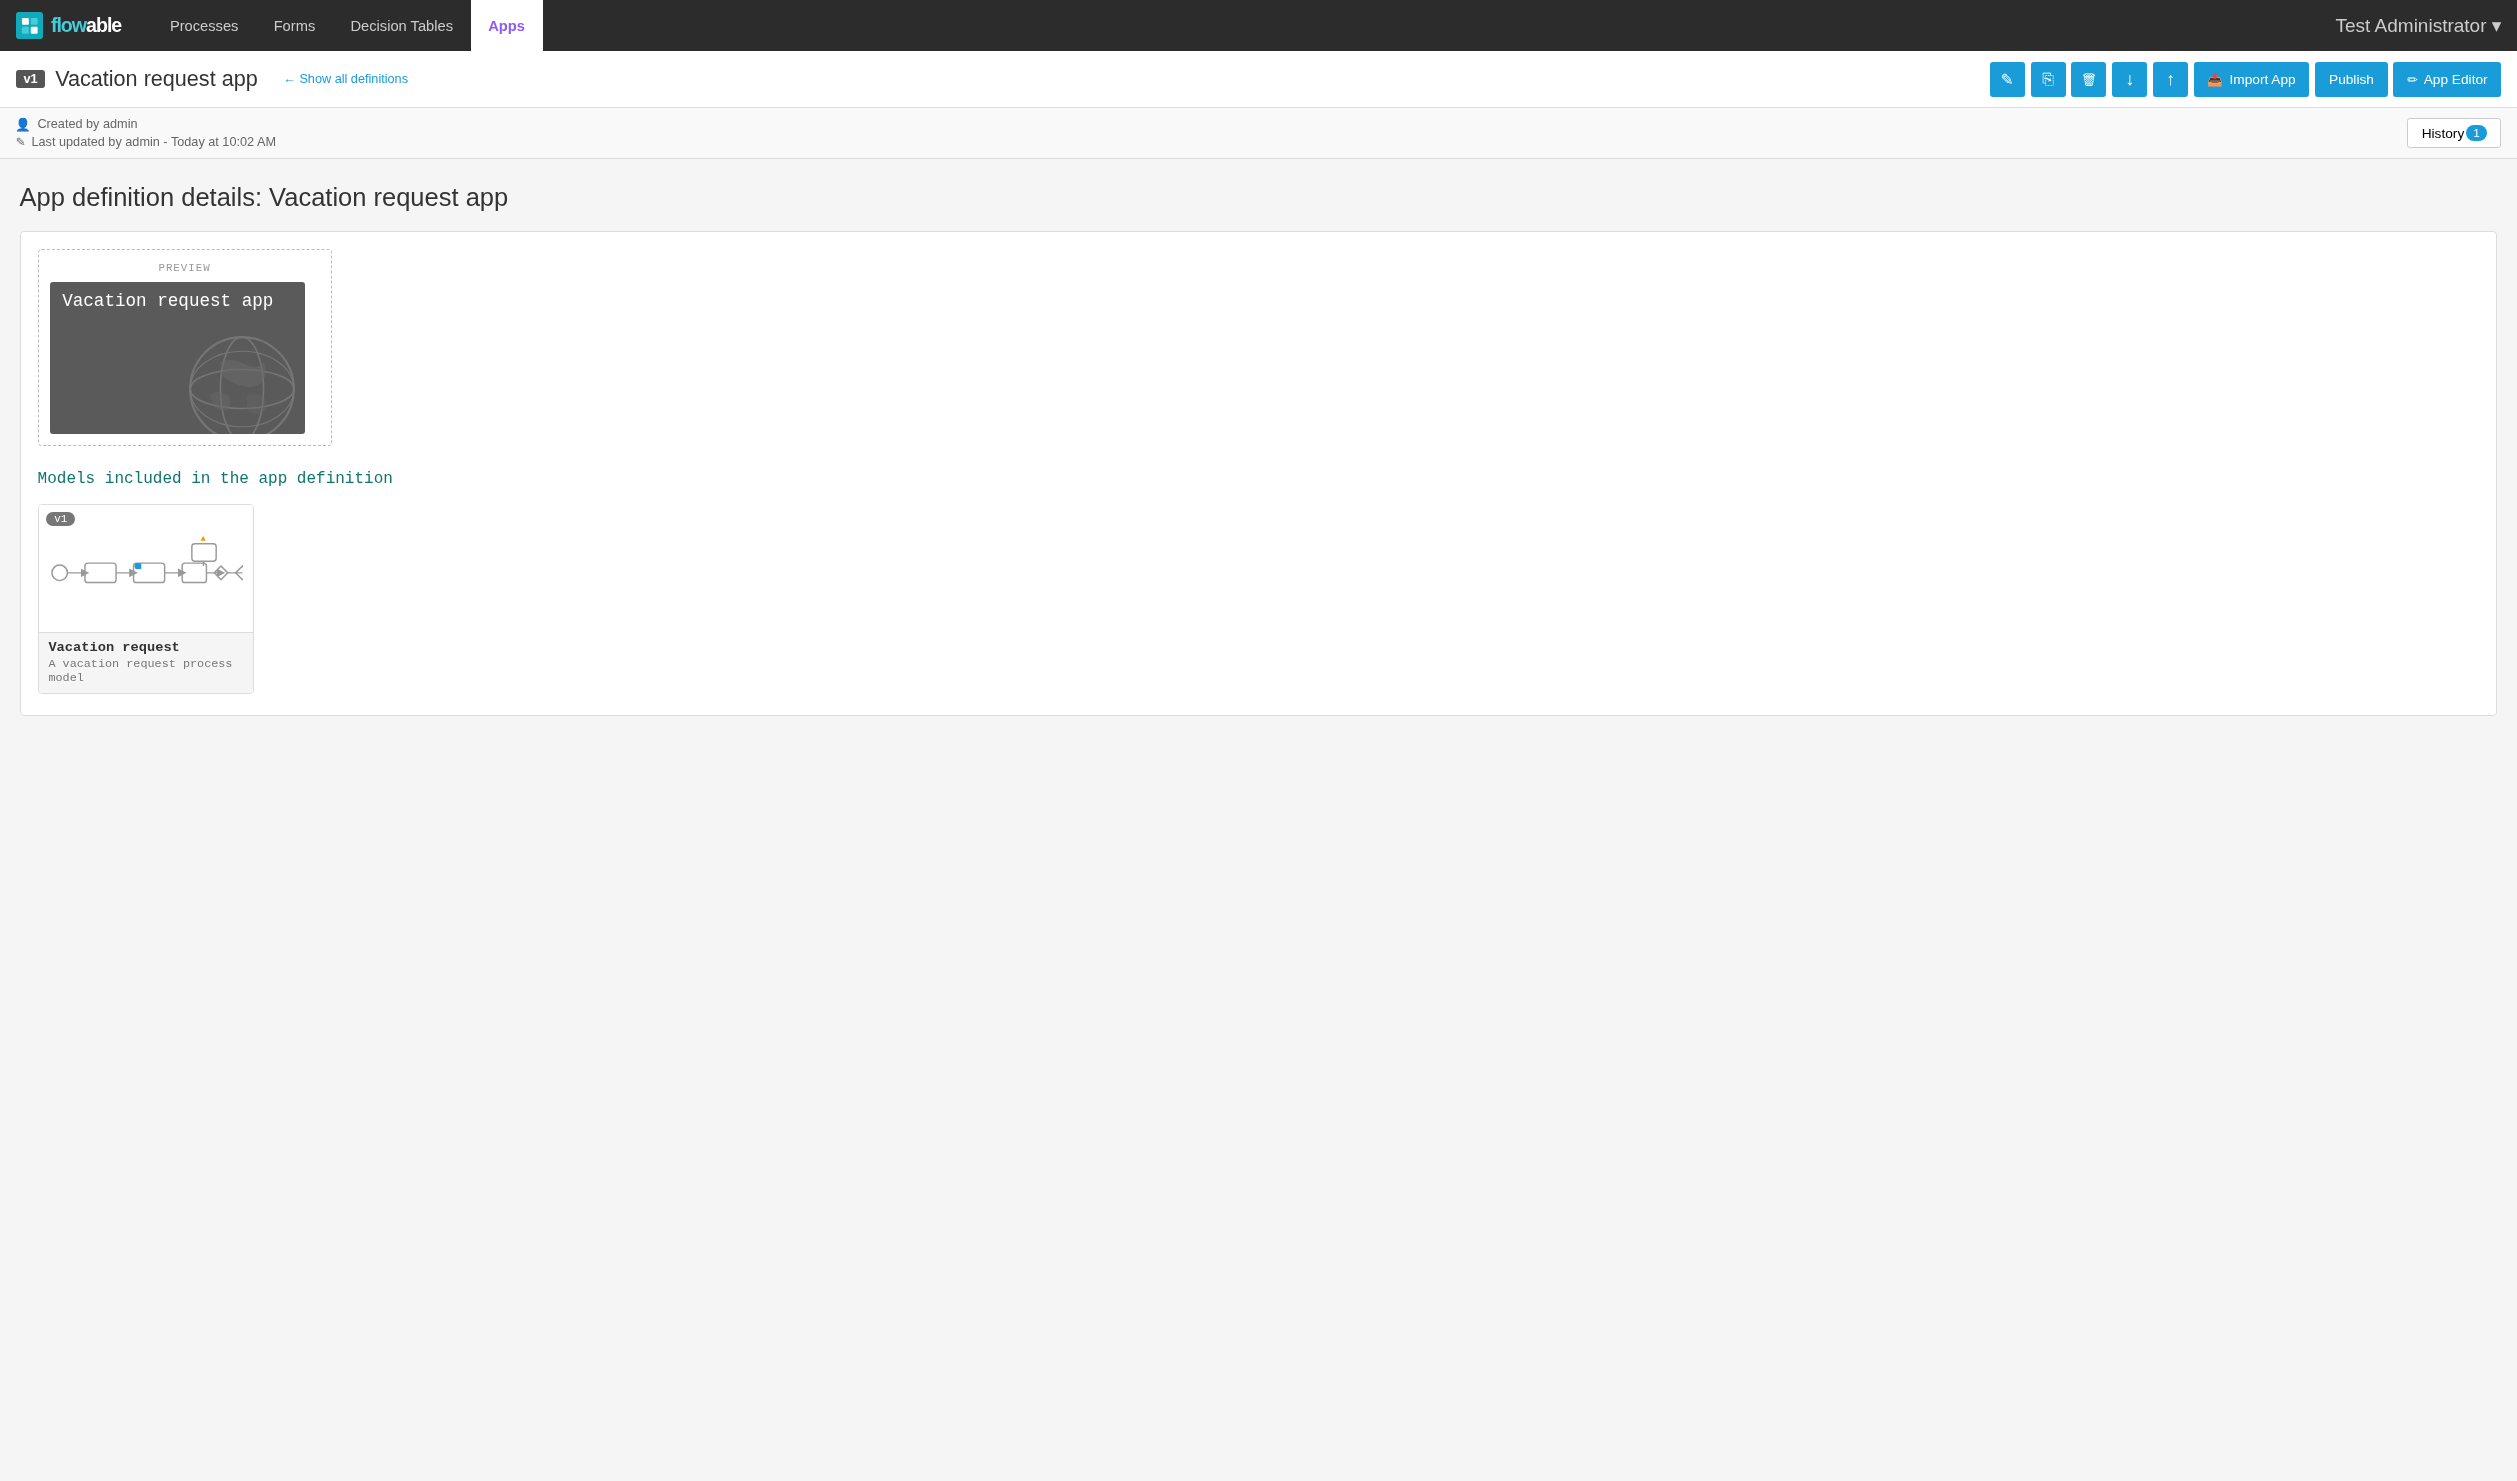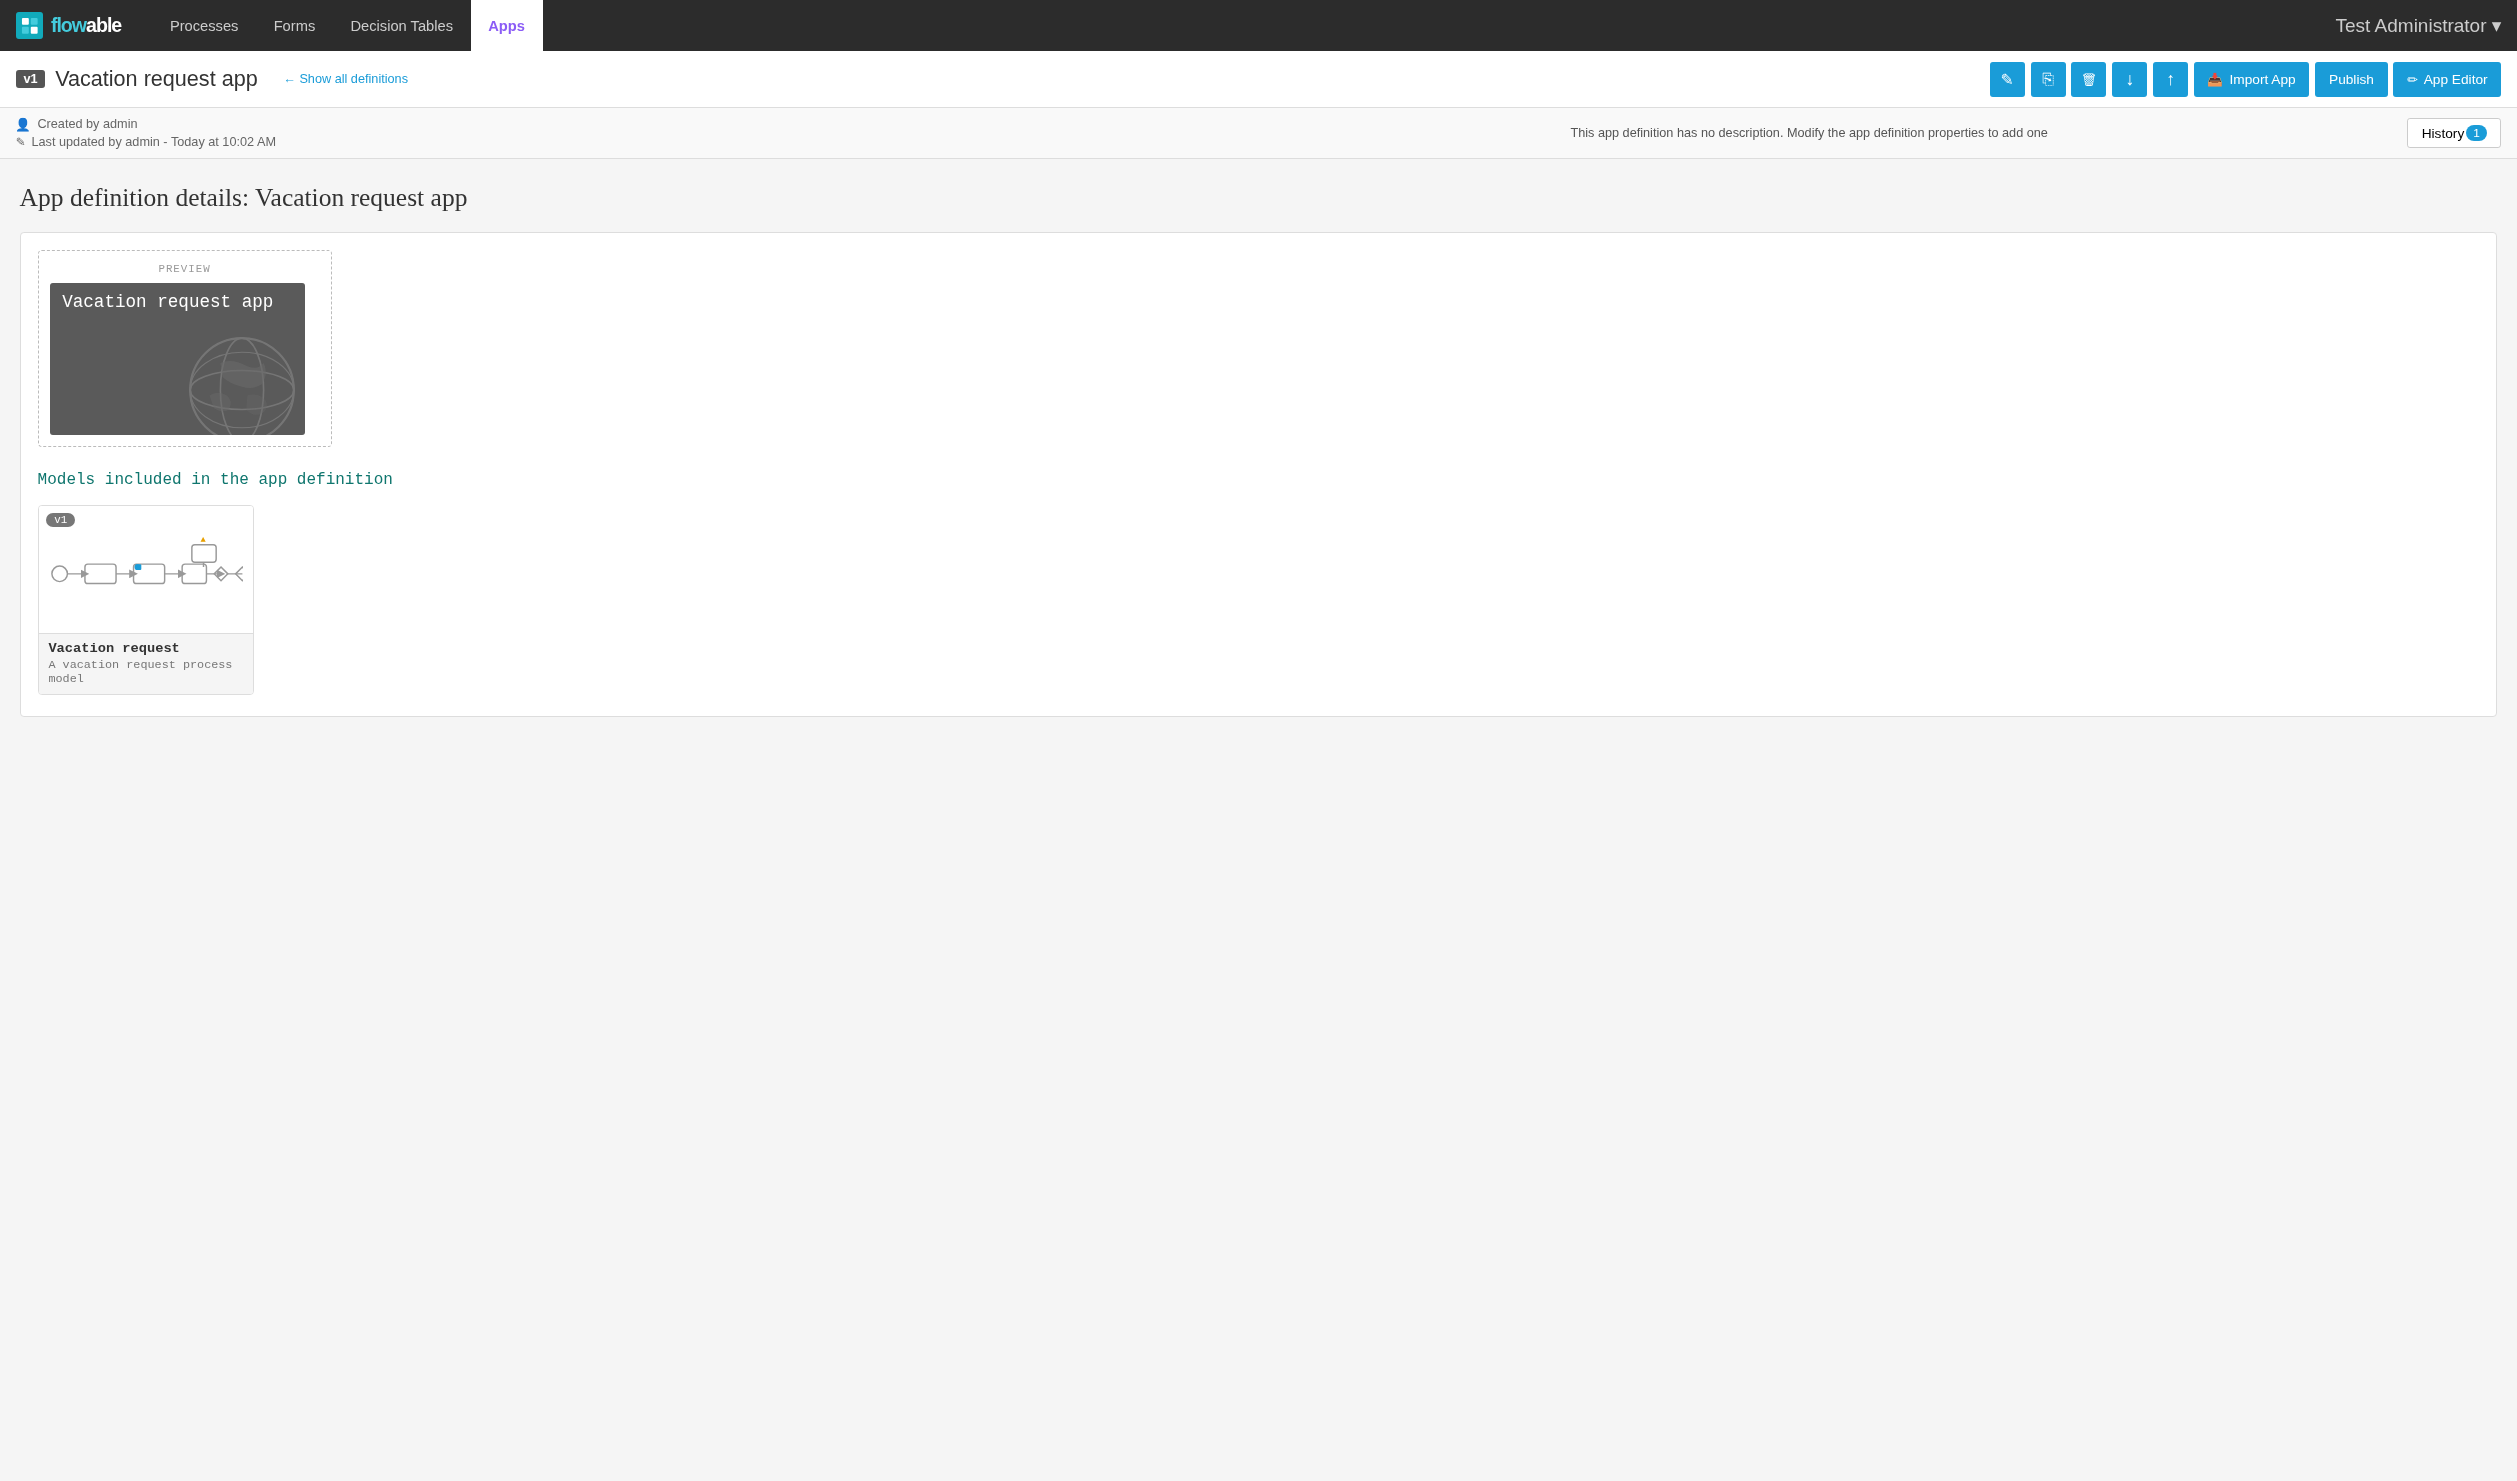--- a/index.html
+++ b/index.html
@@ -162,21 +162,20 @@
 
     
     .main-content {
       padding: 23.5px 19.6px;
     }
     .page-heading {
       font-size: 25.5px;
       font-weight: 400;
       color: #333;
       margin-bottom: 19.6px;
-      font-family: Liberation Serif, serif;
     }
     .content-card {
       background: #fff;
       border: 1px solid #ddd;
       border-radius: 3.9px;
       padding: 17px;
       font-family: Liberation Mono, monospace;
     }
 
     
@@ -336,21 +335,20 @@
   <div class="meta-info">
     <div class="meta-row">
       <span style="font-size:12.7px;">👤</span>
       <span>Created by admin</span>
     </div>
     <div class="meta-row">
       <span style="font-size:11.8px;">✎</span>
       <span>Last updated by admin - Today at 10:02 AM</span>
     </div>
   </div>
-  <div class="meta-description">This app definition has no description. Modify the app definition properties to add one</div>
   <button class="history-btn">
     <span>History</span>
     <span class="history-badge">1</span>
   </button>
 </div>
 
 <div class="main-content">
   <h1 class="page-heading">App definition details: Vacation request app</h1>
 
   <div class="content-card">

